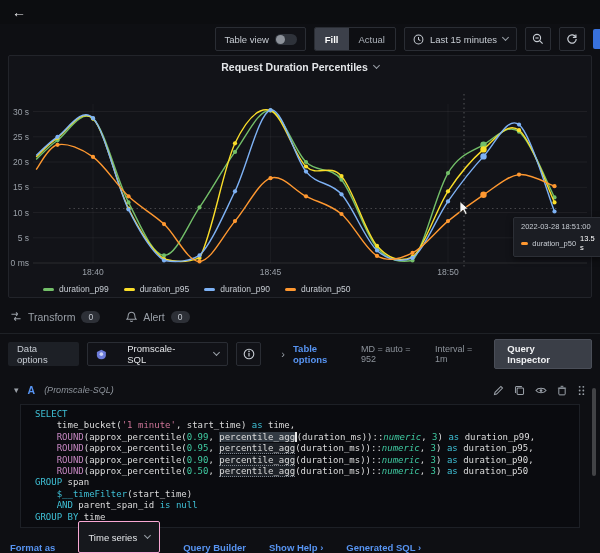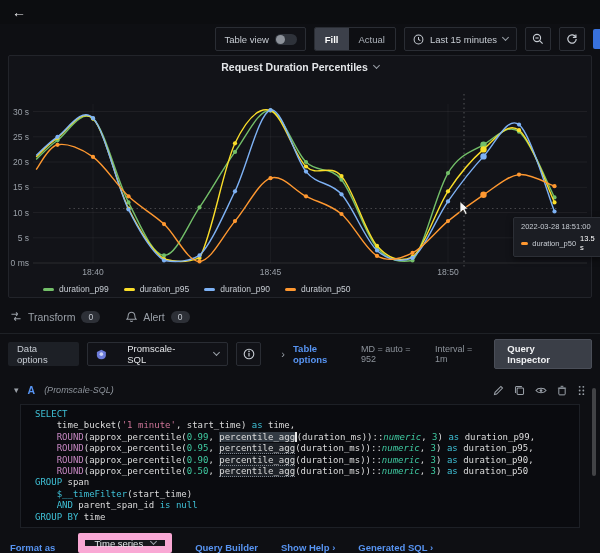--- a/index.html
+++ b/index.html
@@ -88,22 +88,22 @@
   .tk-str { color:#ce7598; }
   .tk-type{ color:#3fc9a0; font-style:italic; }
   .tk-sel { color:#dcdcdc; background:rgba(130,150,170,.35); }
   .tk-occ { color:#dcdcdc; background:rgba(130,150,170,.16); border-bottom:1px dotted #7d858f; }
   .tk-caret { display:inline-block; width:1.5px; height:10px; background:#e8e8e8; vertical-align:text-bottom; }
   .scrollbar { position:absolute; top:388px; right:4px; width:4px; height:88px;
                background:rgba(255,255,255,.22); border-radius:2px; }
 
   
   .fbar { position:absolute; top:531px; left:10px; right:8px; height:22px; display:flex; align-items:flex-end; gap:23px; font-size:9.5px; }
-  .fsel { height:20px; display:flex; align-items:center; gap:8px; padding:2px 9px; background:#16181d;
-          border:7px solid #f9a8d4; border-radius:2px; color:#e3e5e8; }
+  .fsel { height:32px; display:flex; align-items:center; gap:8px; padding:2px 9px; background:#16181d;
+          border:1px solid #f9a8d4; border-radius:2px; color:#e3e5e8; }
 </style>
 </head>
 <body>
 
 <div class="hdr">
   <span class="back">←</span>
 </div>
 
 <div class="tb">
   <div class="box">

